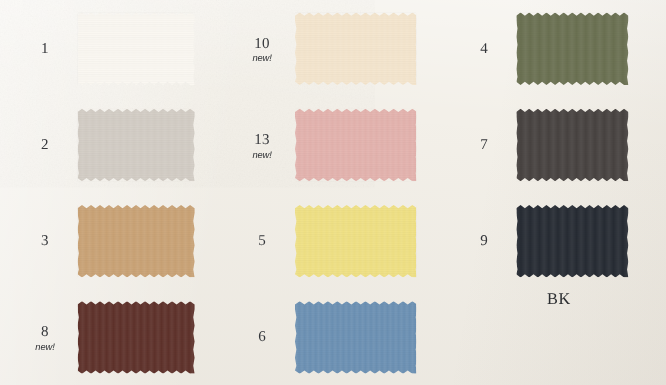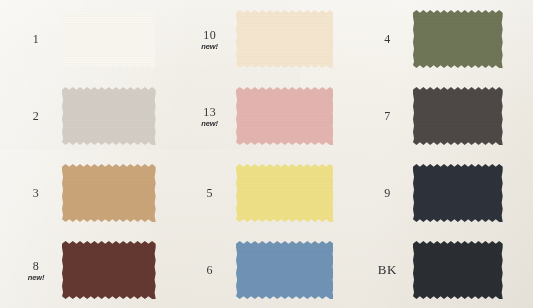--- a/index.html
+++ b/index.html
@@ -63,21 +63,21 @@
   .lab-bk {
     font-size: 13px;
     font-family: "Liberation Serif", serif;
     letter-spacing: 0.5px;
     color: #2c2e31;
   }
   .lab-new {
     display: block;
     font-size: 7.5px;
     font-style: italic;
-    font-weight: bold;
+    font-weight: normal;
     font-family: "Liberation Sans", sans-serif;
     color: #2d2f32;
     margin-top: 1px;
     letter-spacing: -0.1px;
   }
   .lab-new.hidden { visibility: hidden; }
 
   .swatch-wrap {
     position: relative;
     flex: 1 1 auto;
@@ -342,21 +342,21 @@
                   <rect y="1.5" width="3" height="0.7" fill="rgba(0,0,0,0.045)"></rect>
                 </pattern>
               </defs>
             <polygon class="sw-poly" points="0.00,4.60 11.54,0.00 23.08,4.60 34.62,0.00 46.15,4.60 57.69,0.00 69.23,4.60 80.77,0.00 92.31,4.60 103.85,0.00 115.38,4.60 126.92,0.00 138.46,4.60 150.00,0.00 161.54,4.60 173.08,0.00 184.62,4.60 196.15,0.00 207.69,4.60 219.23,0.00 230.77,4.60 242.31,0.00 253.85,4.60 265.38,0.00 276.92,4.60 288.46,0.00 300.00,4.60 300.00,11.11 296.60,22.22 300.00,33.33 296.60,44.44 300.00,55.56 296.60,66.67 300.00,77.78 296.60,88.89 300.00,100.00 288.46,100.00 276.92,95.40 265.38,100.00 253.85,95.40 242.31,100.00 230.77,95.40 219.23,100.00 207.69,95.40 196.15,100.00 184.62,95.40 173.08,100.00 161.54,95.40 150.00,100.00 138.46,95.40 126.92,100.00 115.38,95.40 103.85,100.00 92.31,95.40 80.77,100.00 69.23,95.40 57.69,100.00 46.15,95.40 34.62,100.00 23.08,95.40 11.54,100.00 0.00,95.40 3.40,88.89 0.00,77.78 3.40,66.67 0.00,55.56 3.40,44.44 0.00,33.33 3.40,22.22 0.00,11.11" fill="#262b33" shape-rendering="geometricPrecision"></polygon>
           <polygon class="" points="0.00,4.60 11.54,0.00 23.08,4.60 34.62,0.00 46.15,4.60 57.69,0.00 69.23,4.60 80.77,0.00 92.31,4.60 103.85,0.00 115.38,4.60 126.92,0.00 138.46,4.60 150.00,0.00 161.54,4.60 173.08,0.00 184.62,4.60 196.15,0.00 207.69,4.60 219.23,0.00 230.77,4.60 242.31,0.00 253.85,4.60 265.38,0.00 276.92,4.60 288.46,0.00 300.00,4.60 300.00,11.11 296.60,22.22 300.00,33.33 296.60,44.44 300.00,55.56 296.60,66.67 300.00,77.78 296.60,88.89 300.00,100.00 288.46,100.00 276.92,95.40 265.38,100.00 253.85,95.40 242.31,100.00 230.77,95.40 219.23,100.00 207.69,95.40 196.15,100.00 184.62,95.40 173.08,100.00 161.54,95.40 150.00,100.00 138.46,95.40 126.92,100.00 115.38,95.40 103.85,100.00 92.31,95.40 80.77,100.00 69.23,95.40 57.69,100.00 46.15,95.40 34.62,100.00 23.08,95.40 11.54,100.00 0.00,95.40 3.40,88.89 0.00,77.78 3.40,66.67 0.00,55.56 3.40,44.44 0.00,33.33 3.40,22.22 0.00,11.11" fill="url(#weave10)" shape-rendering="geometricPrecision"></polygon>
             </svg>
         </div>
       </div>
     </div>
 
-    <div class="cell col-3" style="grid-column:3; grid-row:4;">
+    <div class="cell col-3" style="grid-column:3; grid-row:4;flex-direction:column;">
       <div class="label-box">
         <span class="lab-bk">BK</span>
         <span class="lab-new hidden"></span>
       </div>
       <div class="swatch-wrap">
         <div class="swatch">
           <svg viewBox="0 0 300 100" preserveAspectRatio="none">
               <defs>
                 <pattern id="weave11" width="3" height="3" patternUnits="userSpaceOnUse">
                   <rect width="1.4" height="3" fill="rgba(255,255,255,0.07)"></rect>

